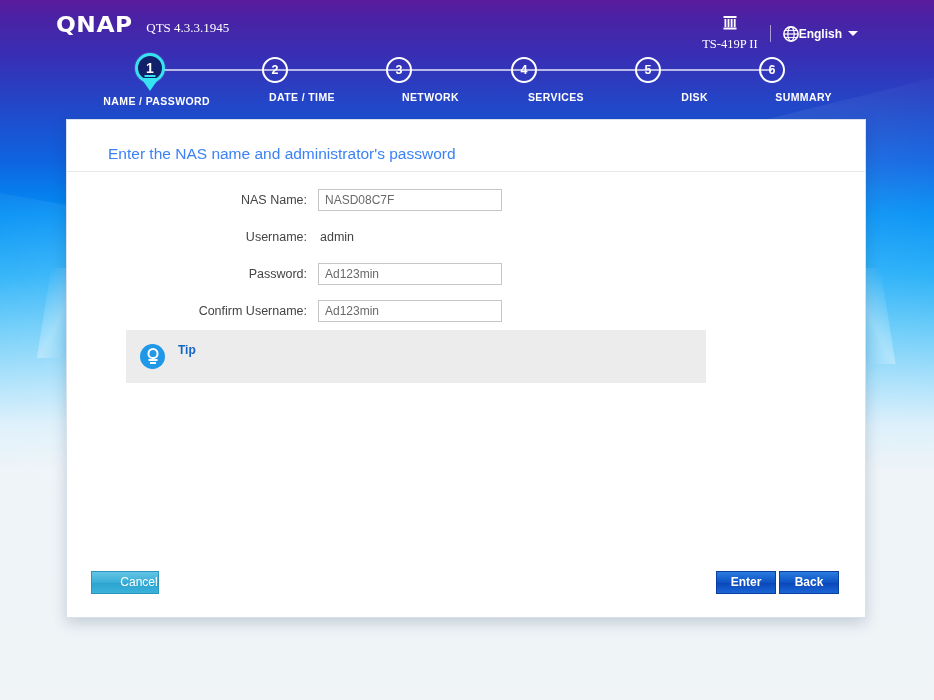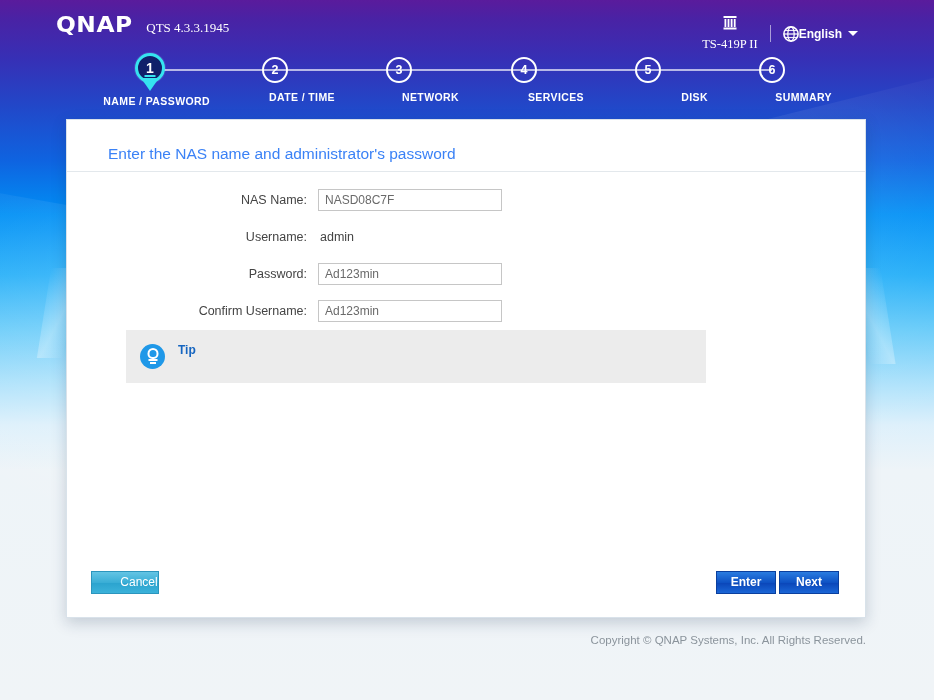--- a/index.html
+++ b/index.html
@@ -524,19 +524,18 @@
         <span class="base1"></span>
         <span class="base2"></span>
       </div>
       <div class="tip-text">
         <div class="tip-heading">Tip</div>
       </div>
     </div>
 
     <button class="btn btn-cancel">Cancel</button>
     <button class="btn btn-back">Enter</button>
-    <button class="btn btn-next">Next</button>
+    <button class="btn btn-next">Back</button>
 
   </div>
 
-  <div id="copyright">Copyright © QNAP Systems, Inc. All Rights Reserved.</div>
 
 </div>
 
 </body></html>

